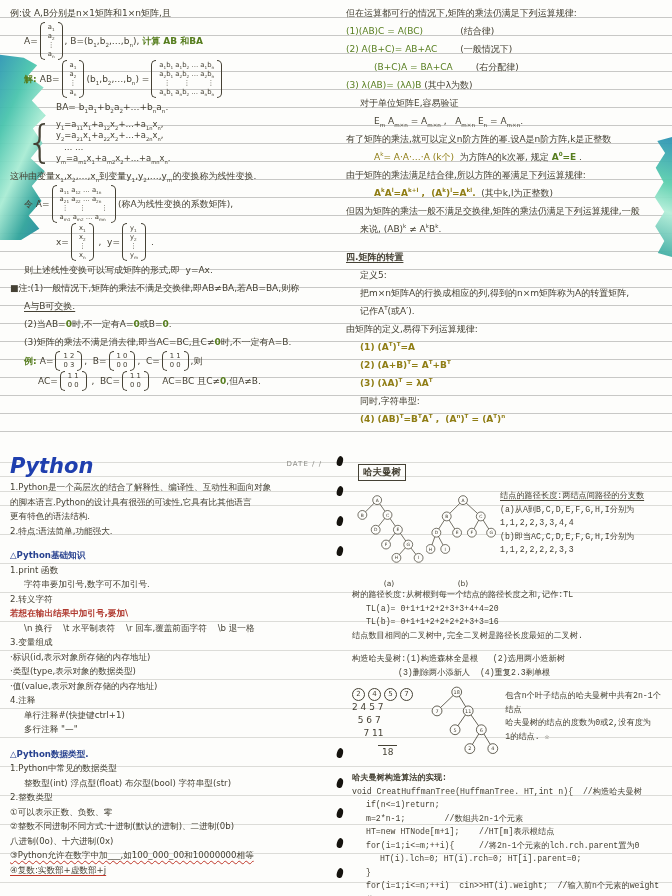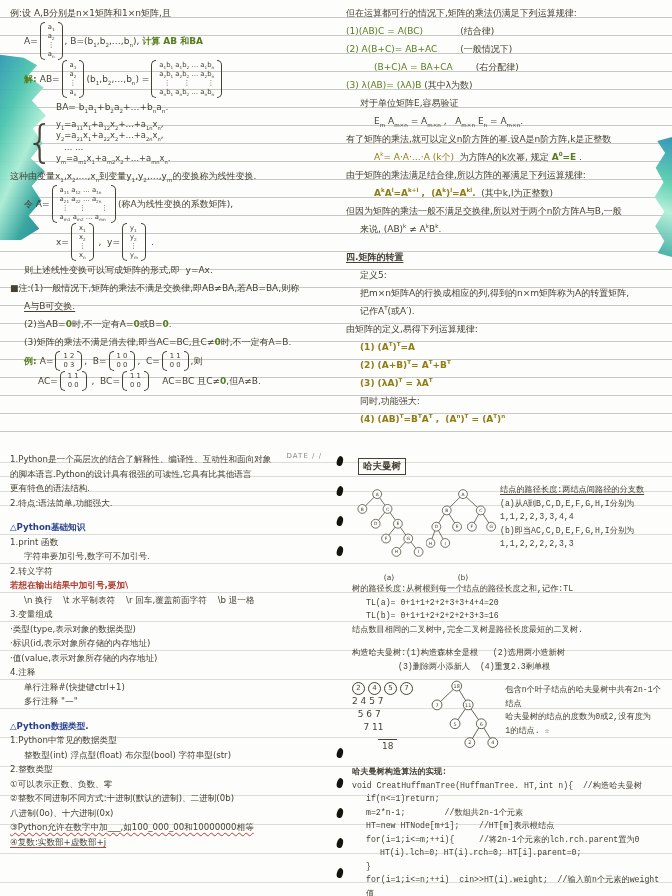--- a/index.html
+++ b/index.html
@@ -27,23 +27,23 @@
   .mx .rows{display:inline-block;padding:1px 3px;font-size:6.8px;line-height:9px;white-space:pre;text-align:left;}
   .br{width:4px;}
   .br.l{border-left:1px solid currentColor;border-top:1px solid currentColor;border-bottom:1px solid currentColor;border-radius:7px 0 0 7px;}
   .br.r{border-right:1px solid currentColor;border-top:1px solid currentColor;border-bottom:1px solid currentColor;border-radius:0 7px 7px 0;}
   
   .sysline{display:flex;align-items:center;padding-left:16px;}
   .sysbrace{font-weight:200;margin-right:2px;}
   .sysrows{font-size:8.4px;line-height:11.5px;white-space:pre;}
   
   .py-title{font-size:21px;font-style:italic;font-weight:bold;color:#1f3fae;line-height:28px;}
-  .date-row{position:absolute;top:4px;right:14px;font-size:7px;color:#8a8a84;letter-spacing:1px;}
-  
-  .hf-titlebox{display:inline-block;border:1px solid #454134;padding:1px 4px;font-size:9.5px;font-weight:bold;margin:6px 0 2px 6px;}
+  .date-row{position:absolute;top:12px;right:14px;font-size:7px;color:#8a8a84;letter-spacing:1px;}
+  
+  .hf-titlebox{display:inline-block;border:1px solid #454134;padding:1px 4px;font-size:9.5px;font-weight:bold;margin:12px 0 2px 6px;}
   .flexrow{display:flex;align-items:flex-start;}
   .treecap{font-size:7.5px;text-align:center;}
   .circ{display:inline-flex;align-items:center;justify-content:center;width:11px;height:11px;border:1px solid #454134;border-radius:50%;font-size:7px;margin-right:3px;}
   .mergerow{font-size:9px;line-height:13px;white-space:pre;}
   .mergerow.sum{border-top:1px solid #454134;display:inline-block;padding:0 4px;}
   svg text{font-family:"DejaVu Sans","Liberation Sans",sans-serif;}
   
   .tape{position:absolute;opacity:.95;}
   .tape1{left:-6px;top:54px;width:54px;height:186px;
     background:linear-gradient(115deg,#2a8fb5 0%,#49c4ad 30%,#a9ecd4 55%,#2fa39b 78%,#1f7fa0 100%);
@@ -89,57 +89,58 @@
         <div class="nline"><span class="green">(1)(AB)C = A(BC)</span><span>             (结合律)</span></div>
         <div class="nline"><span class="green">(2) A(B+C)= AB+AC</span><span>        (一般情况下)</span></div>
         <div class="nline ind2"><span class="green">(B+C)A = BA+CA</span><span>        (右分配律)</span></div>
         <div class="nline"><span class="green">(3) λ(AB)= (λA)B </span><span>(其中λ为数)</span></div>
         <div class="nline ind1">对于单位矩阵E,容易验证</div>
         <div class="nline ind2">E<sub>m</sub> A<sub>m×n</sub> = A<sub>m×n</sub> ,   A<sub>m×n</sub> E<sub>n</sub> = A<sub>m×n</sub>.</div>
         <div class="nline">有了矩阵的乘法,就可以定义n阶方阵的幂.设A是n阶方阵,k是正整数</div>
         <div class="nline ind2"><span class="olive">A<sup>k</sup>= A·A·…·A (k个)</span><span>  为方阵A的k次幂, 规定 </span><span class="green b">A<sup>0</sup>=E</span><span> .</span></div>
         <div class="nline">由于矩阵的乘法满足结合律,所以方阵的幂满足下列运算规律:</div>
         <div class="nline ind2"><span class="olive b">A<sup>k</sup>A<sup>l</sup>=A<sup>k+l</sup> ,  (A<sup>k</sup>)<sup>l</sup>=A<sup>kl</sup>.</span><span>  (其中k,l为正整数)</span></div>
-        <div class="nline">但因为矩阵的乘法一般不满足交换律,所以对于两个n阶方阵A与B,一般</div>
+        <div class="nline">但因为矩阵的乘法一般不满足交换律,矩阵的乘法仍满足下列运算规律,一般</div>
         <div class="nline ind1">来说, (AB)<sup>k</sup> ≠ A<sup>k</sup>B<sup>k</sup>.</div>
         <div class="gap"></div>
         <div class="nline head ul">四.矩阵的转置</div>
         <div class="nline ind1">定义5:</div>
         <div class="nline ind1">把m×n矩阵A的行换成相应的列,得到的n×m矩阵称为A的转置矩阵,</div>
         <div class="nline ind1">记作A<sup>T</sup>(或A′).</div>
         <div class="nline">由矩阵的定义,易得下列运算规律:</div>
         <div class="nline olive b ind1">(1) (A<sup>T</sup>)<sup>T</sup>=A</div>
         <div class="nline olive b ind1">(2) (A+B)<sup>T</sup>= A<sup>T</sup>+B<sup>T</sup></div>
         <div class="nline olive b ind1">(3) (λA)<sup>T</sup> = λA<sup>T</sup></div>
-        <div class="nline ind1">同时,功能强大:</div>
+        <div class="nline ind1">同时,字符串型:</div>
         <div class="nline olive b ind1">(4) (AB)<sup>T</sup>=B<sup>T</sup>A<sup>T</sup> ,  (A<sup>n</sup>)<sup>T</sup> = (A<sup>T</sup>)<sup>n</sup></div>
       </div>
   </div>
 
   <div class="quad ruled-sm q3">
     <div class="date-row">
       <span>DATE</span>
       <span>/      /</span>
     </div>
     <div class="pad">
+      <div class="py-title">Python</div>
       <div id="q3-lines">
           <div class="nline">1.Python是一个高层次的结合了解释性、编译性、互动性和面向对象</div>
           <div class="nline">的脚本语言.Python的设计具有很强的可读性,它具有比其他语言</div>
           <div class="nline">更有特色的语法结构.</div>
           <div class="nline">2.特点:语法简单,功能强大.</div>
           <div class="gap"></div>
           <div class="nline bluehead">△Python基础知识</div>
           <div class="nline">1.print 函数</div>
           <div class="nline ind1">字符串要加引号,数字可不加引号.</div>
           <div class="nline">2.转义字符</div>
           <div class="nline red b">若想在输出结果中加引号,要加\</div>
           <div class="nline ind1">\n 换行    \t 水平制表符    \r 回车,覆盖前面字符    \b 退一格</div>
           <div class="nline">3.变量组成</div>
+          <div class="nline">·标识(id,表示对象所存储的内存地址)</div>
           <div class="nline">·类型(type,表示对象的数据类型)</div>
-          <div class="nline">·标识(id,表示对象所存储的内存地址)</div>
           <div class="nline">·值(value,表示对象所存储的内存地址)</div>
           <div class="nline">4.注释</div>
           <div class="nline ind1">单行注释#(快捷键ctrl+1)</div>
           <div class="nline ind1">多行注释 "—"</div>
           <div class="gap"></div>
           <div class="nline bluehead">△Python数据类型.</div>
           <div class="nline">1.Python中常见的数据类型</div>
           <div class="nline ind1">整数型(int) 浮点型(float) 布尔型(bool) 字符串型(str)</div>
           <div class="nline">2.整数类型</div>
           <div class="nline">①可以表示正数、负数、零</div>

